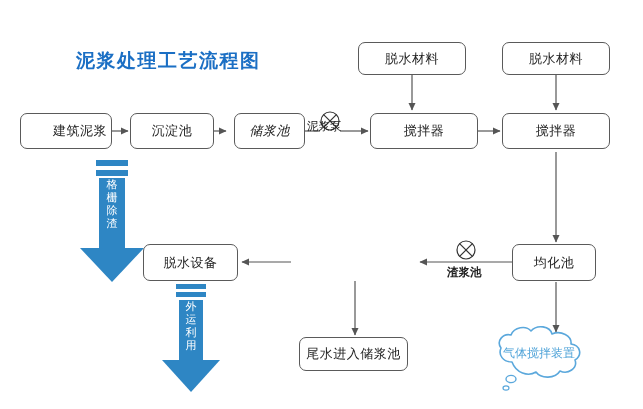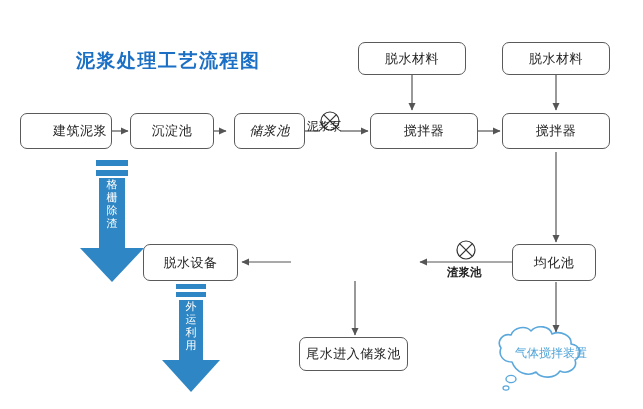--- a/index.html
+++ b/index.html
@@ -181,15 +181,15 @@
     <div class="vtext" style="top:40px;">渣</div>
   </div>
 
   <div class="fat-arrow" style="left:179px; top:300px; width:24px; height:62px;">
     <div class="vtext" style="top:1px;">外</div>
     <div class="vtext" style="top:14px;">运</div>
     <div class="vtext" style="top:27px;">利</div>
     <div class="vtext" style="top:40px;">用</div>
   </div>
 
-  <div class="cloud-text" style="left:503px; top:345px; color:#4FA3D8;margin-left:12px;">气体搅拌装置</div>
+  <div class="cloud-text" style="left:503px; top:345px; color:#4FA3D8;">气体搅拌装置</div>
 
 </div>
 
 </body></html>

